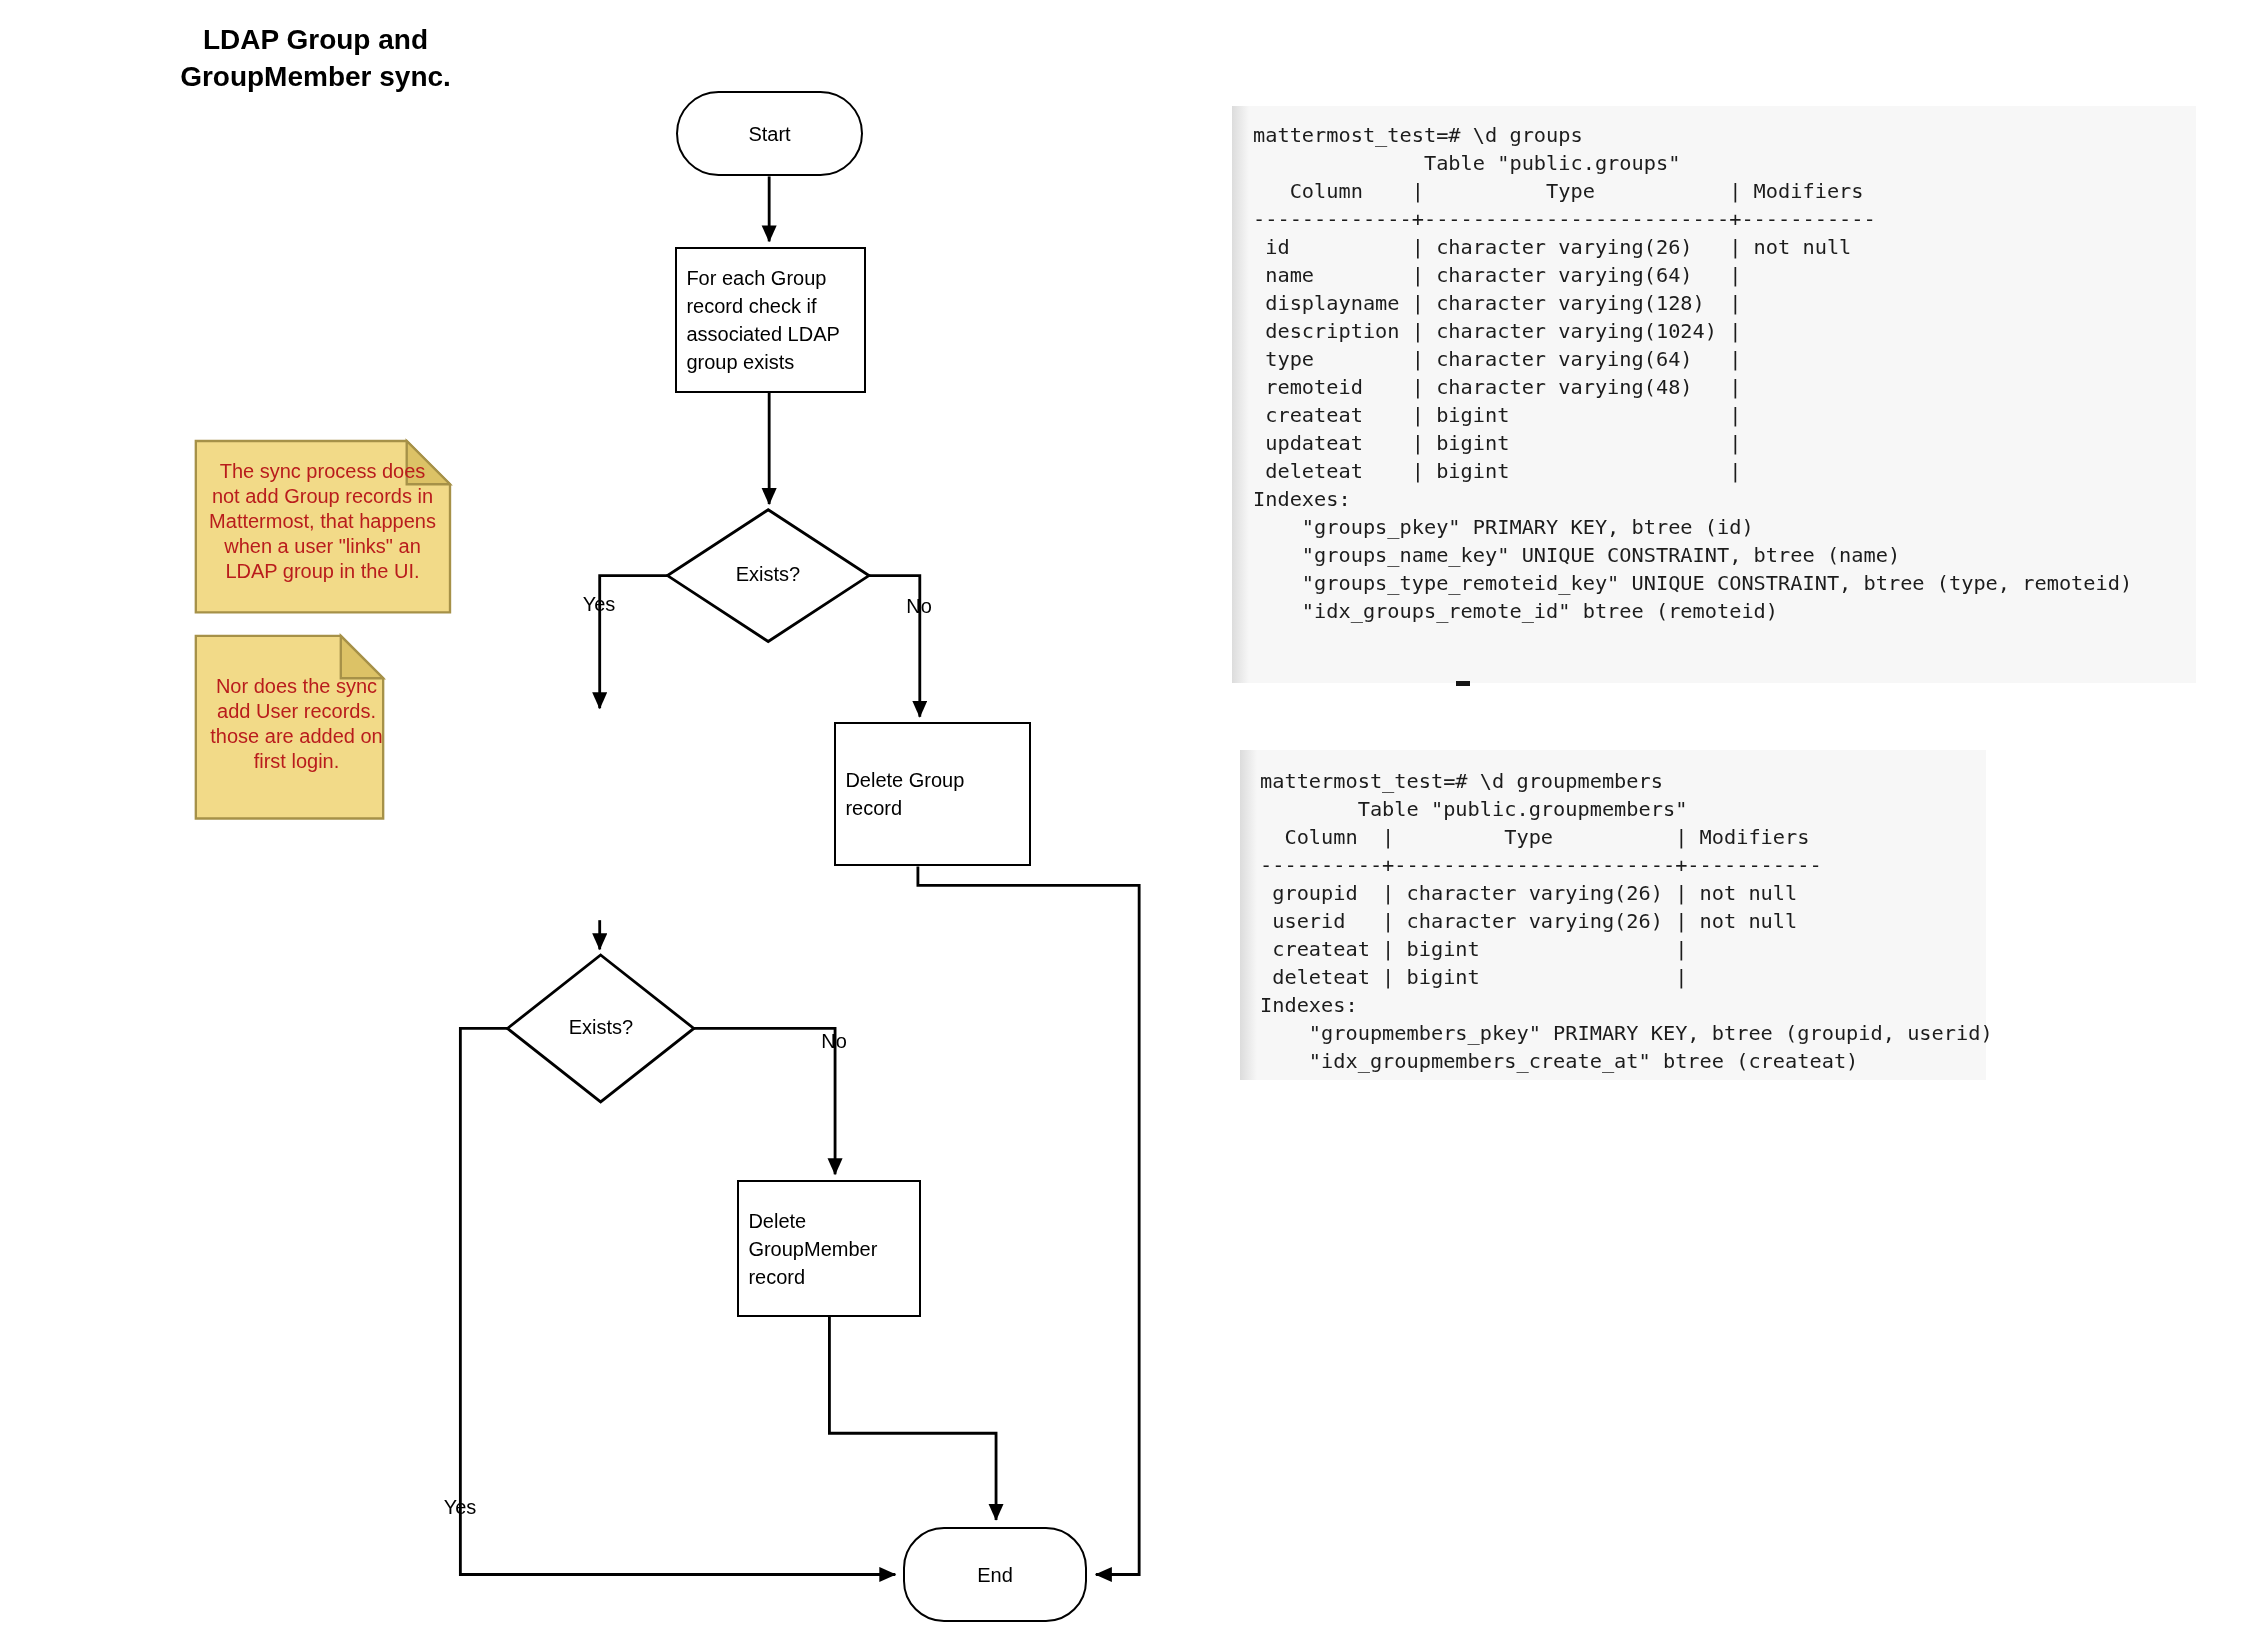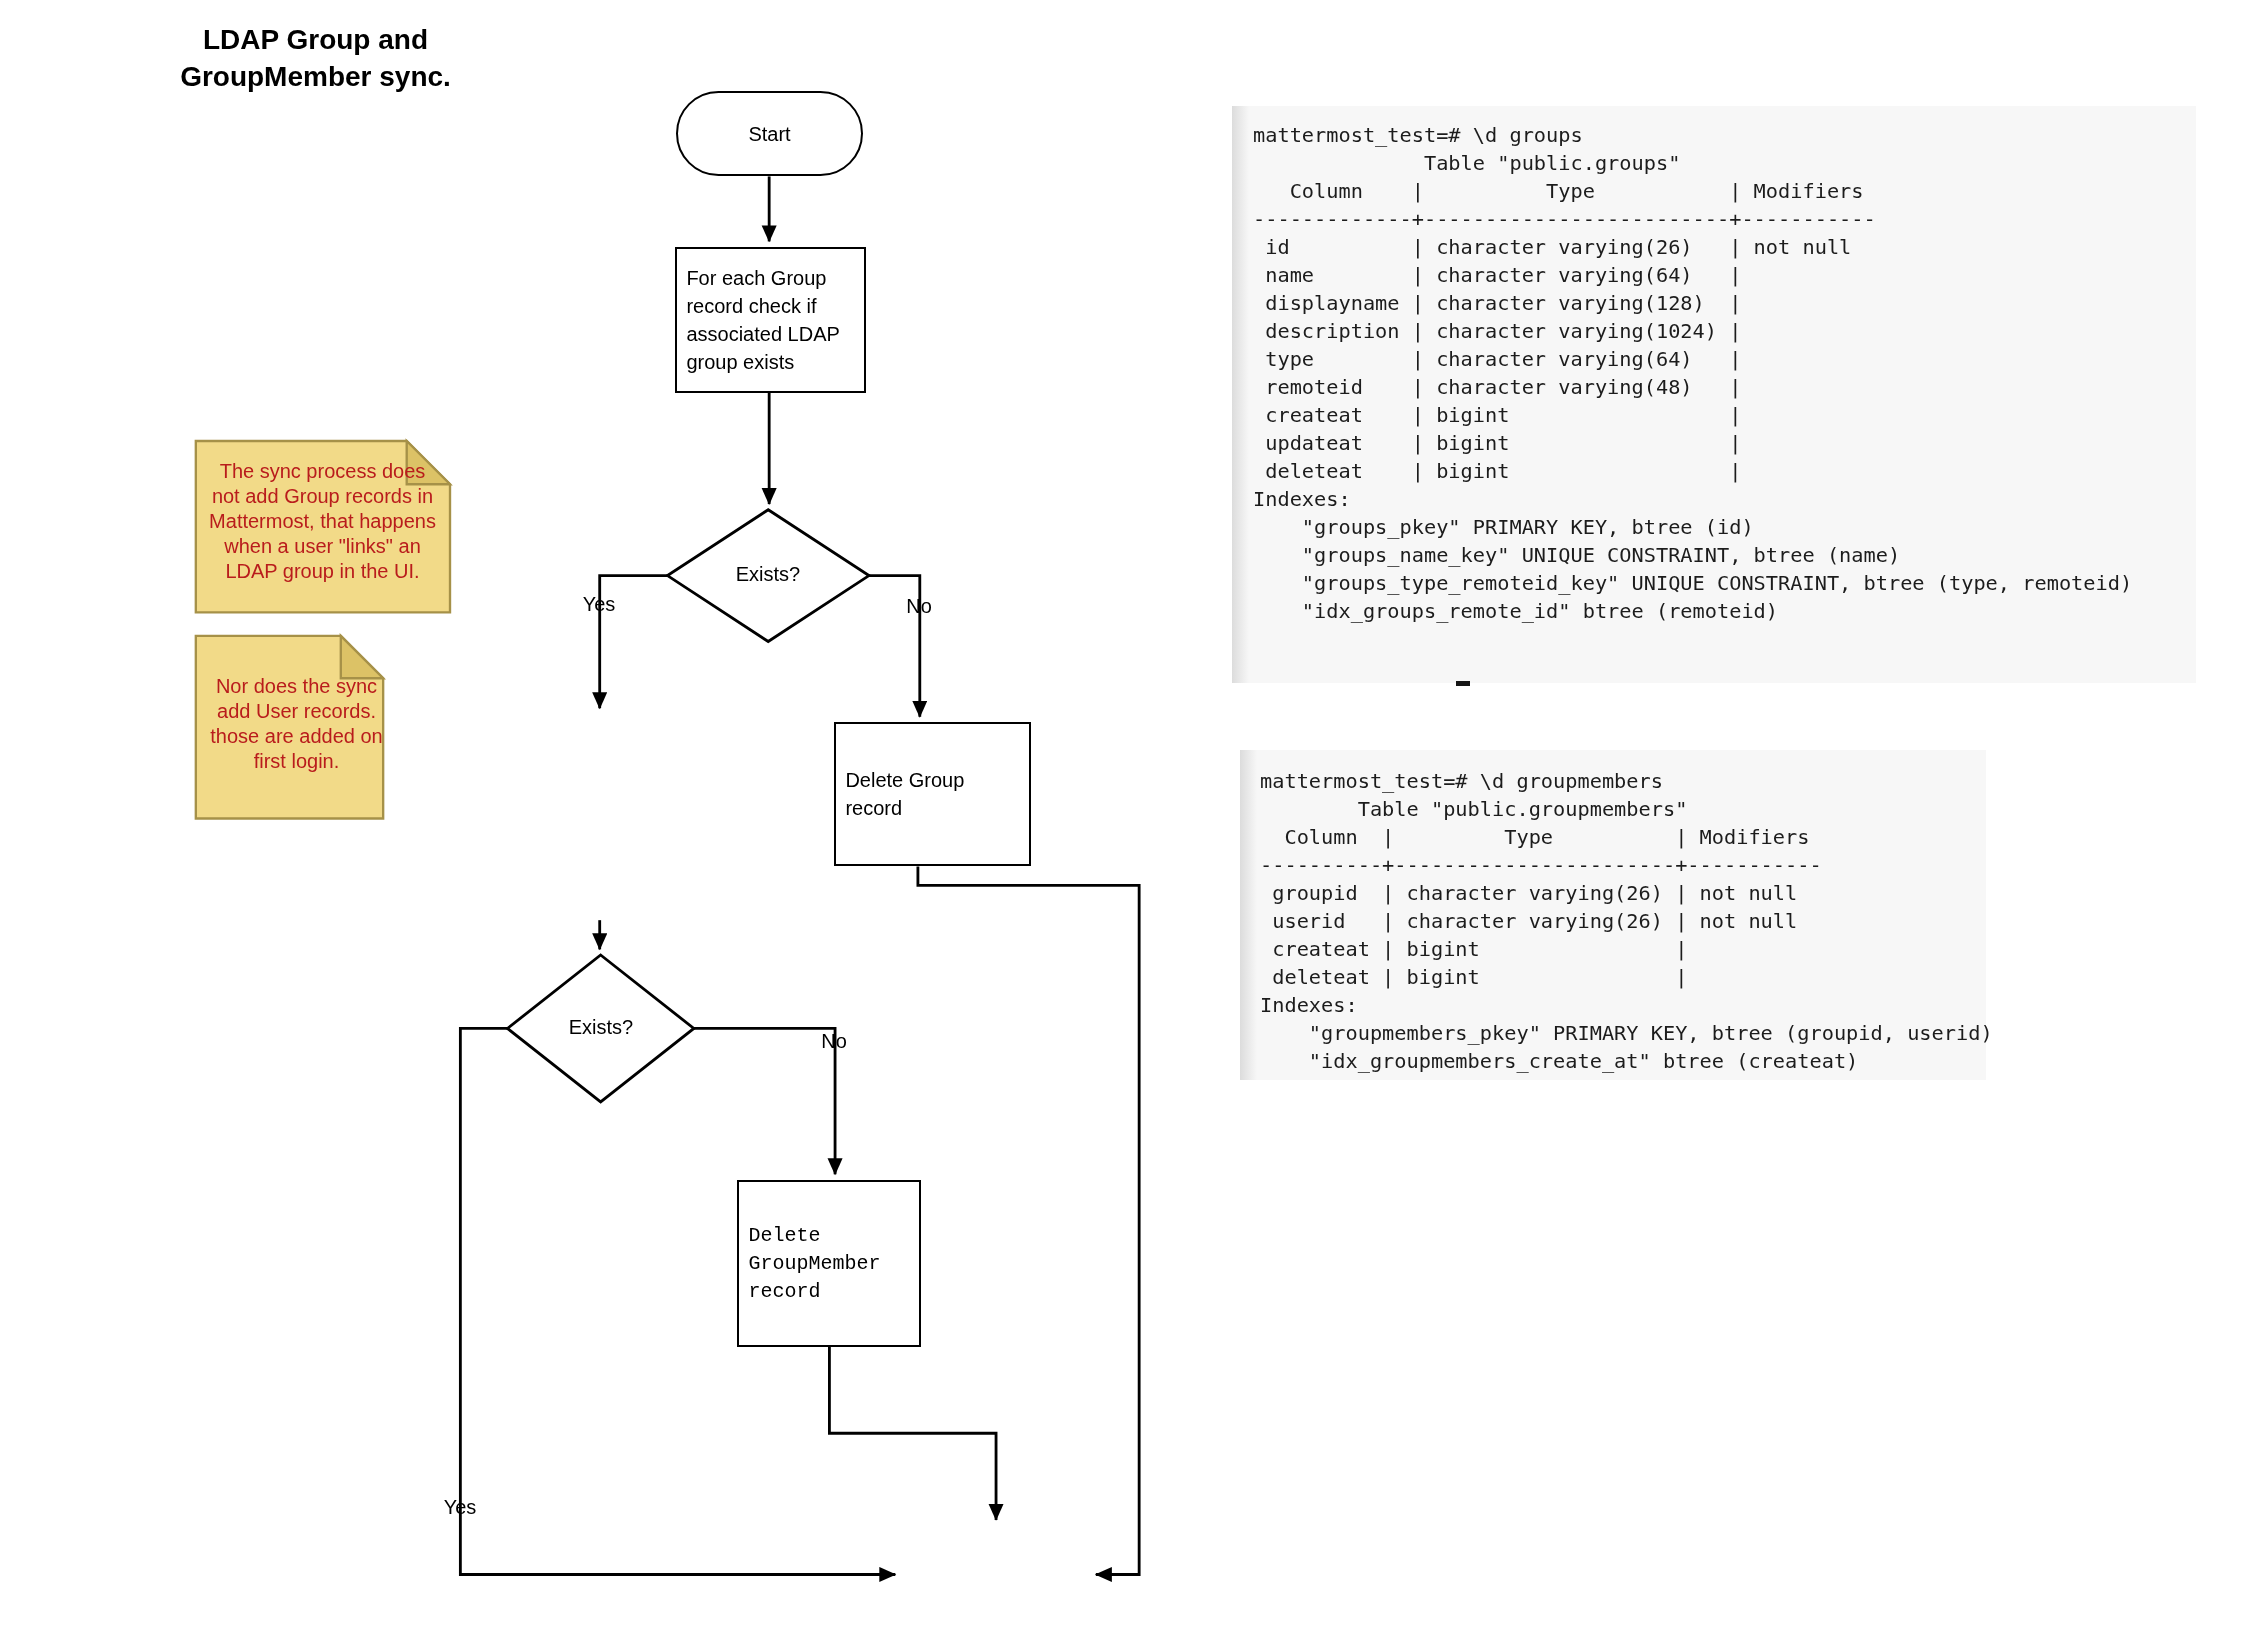--- a/index.html
+++ b/index.html
@@ -11,21 +11,21 @@
   .page-title{left:132px;top:21px;width:367px;text-align:center;font-weight:bold;
               font-size:28px;line-height:37px;}
 
   .node{position:absolute;background:#ffffff;border:2.8px solid #000;display:flex;
         align-items:center;justify-content:center;text-align:left;
         font-size:20px;line-height:28px;box-sizing:border-box;}
   .stadium-start{left:676px;top:91px;width:187px;height:85px;border-radius:43px;}
   .box-a{left:675px;top:247px;width:191px;height:146px;padding:5.6px 9.4px;}
   .box-b{left:448px;top:714px;width:304px;height:206px;padding:7.5px 9.4px;}
   .box-c{left:834px;top:722px;width:197px;height:144px;padding:5.6px 9.4px;}
-  .box-d{left:737px;top:1180px;width:184px;height:167px;padding:5.6px 9.4px;font-family:Liberation Mono, monospace;}
+  .box-d{left:737px;top:1180px;width:184px;height:137px;padding:5.6px 9.4px;}
   .stadium-end{left:903px;top:1527px;width:184px;height:95px;border-radius:41px;}
 
   .diamond-label{position:absolute;width:132px;text-align:center;font-size:20px;}
   .branch-label{position:absolute;width:56px;text-align:center;font-size:20px;}
 
   .note-text{position:absolute;text-align:center;font-size:20px;line-height:25px;color:#b91c1c;}
 
   .term-bg{position:absolute;background:linear-gradient(90deg,#dcdcdc 0px,#f7f7f7 17px);}
   .term-pre{position:absolute;margin:8px;font-family:"DejaVu Sans Mono", monospace;
             font-size:20.3px;line-height:28px;color:#1c1c1c;white-space:pre;background:transparent;}
@@ -85,20 +85,23 @@
   </div>
 
   <div class="diamond-label" style="left:535px;top:1016px;">Exists?</div>
   <div class="branch-label" style="left:432px;top:1496px;">Yes</div>
   <div class="branch-label" style="left:806px;top:1030px;">No</div>
 
   <div class="node box-d">
     <span>Delete GroupMember record</span>
   </div>
 
+  <div class="node stadium-end">
+    <span>End</span>
+  </div>
 
   <div class="note-text" style="left:205px;top:459px;width:235px;">The sync process does not add Group records in Mattermost, that happens when a user "links" an LDAP group in the UI.</div>
   <div class="note-text" style="left:210px;top:674px;width:173px;text-align:center;">Nor does the sync add User records. those are added on first login.</div>
 
   <div class="term-bg" style="left:1232px;top:106px;width:964px;height:577px;"></div>
   <pre class="term-pre" style="left:1245px;top:113px;">mattermost_test=# \d groups
               Table "public.groups"
    Column    |          Type           | Modifiers
 -------------+-------------------------+-----------
  id          | character varying(26)   | not null

